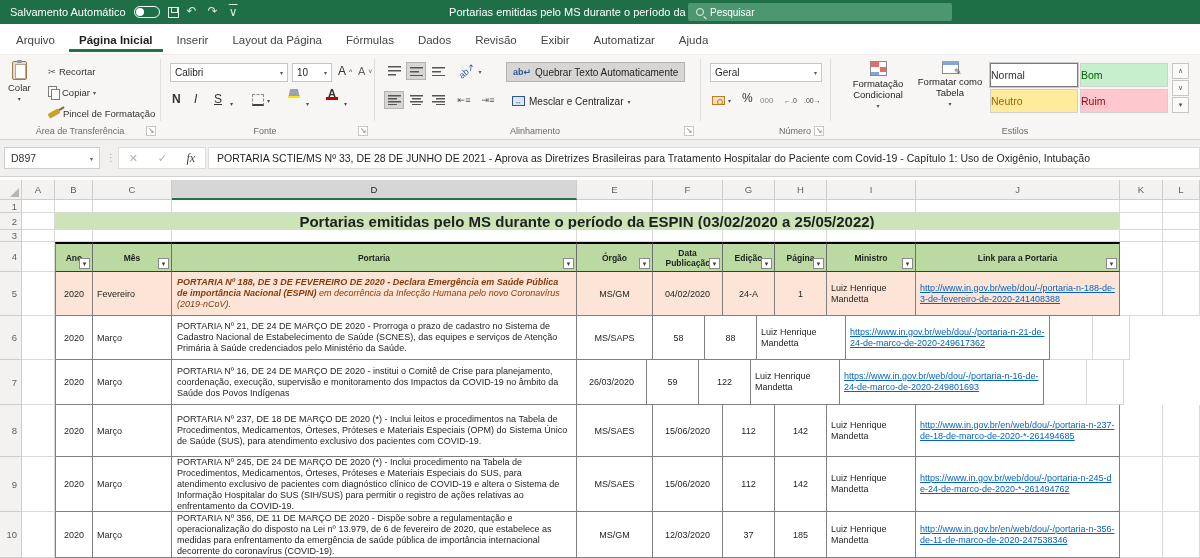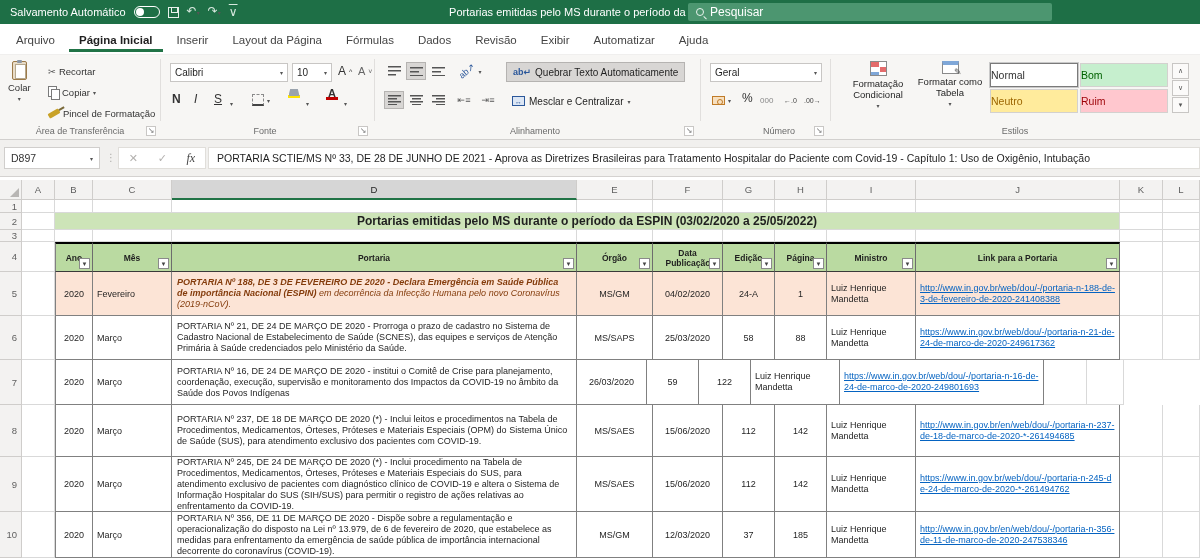--- a/index.html
+++ b/index.html
@@ -15,21 +15,21 @@
   
   .titlebar{position:absolute;top:0;left:0;width:1200px;height:24px;background:var(--green-dark);display:flex;align-items:center;color:#fff;font-size:11px;}
   .tb-left{display:flex;align-items:center;gap:8px;padding-left:10px;}
   .toggle{width:26px;height:12px;border:1px solid #fff;border-radius:7px;position:relative;}
   .toggle .knob{position:absolute;left:1px;top:1px;width:8px;height:8px;border-radius:50%;background:#fff;}
   .tb-ic{color:#d7e8de;font-size:12px;line-height:12px;}
   .floppy{width:11px;height:11px;border:1px solid #e8f1ec;position:relative;}
   .floppy:before{content:"";position:absolute;top:0;left:2px;width:5px;height:4px;border:1px solid #e8f1ec;border-top:none;}
   .tb-title{position:absolute;left:0;right:0;text-align:center;pointer-events:none;}
   .tb-title span{pointer-events:auto;}
-  .searchbox{position:absolute;left:688px;top:3px;width:364px;height:18px;background:var(--search-green);border-radius:2px;display:flex;align-items:center;color:#fff;font-size:12px;padding-left:8px;gap:6px;}
+  .searchbox{position:absolute;left:688px;top:3px;width:264px;height:18px;background:var(--search-green);border-radius:2px;display:flex;align-items:center;color:#fff;font-size:10px;padding-left:8px;gap:6px;}
   .mag{width:8px;height:8px;border:1.4px solid #e9f3ee;border-radius:50%;position:relative;}
   .mag:after{content:"";position:absolute;left:7px;top:7px;width:4px;height:1.4px;background:#e9f3ee;transform:rotate(45deg);transform-origin:0 0;}
 
   
   .tabs{position:absolute;top:24px;left:0;width:1200px;height:31px;background:#fff;display:flex;align-items:center;gap:4px;padding-left:6px;font-size:11.5px;color:#444;border-bottom:1px solid #f0efee;}
   .tab{padding:7px 10px 6px;cursor:default;}
   .tab.active{color:#1f1f1f;font-weight:700;border-bottom:3px solid var(--green-accent);padding-bottom:3px;}
 
   
   .ribbon{position:absolute;top:55px;left:0;width:1200px;height:85px;background:var(--ribbon-bg);border-bottom:1px solid #d2d0ce;font-size:9.5px;color:#333;}
@@ -102,21 +102,21 @@
   .c3{width:79px;flex:none;} .c4{width:405px;flex:none;} .c5{width:76px;flex:none;}
   .c6{width:70px;flex:none;} .c7{width:52px;flex:none;} .c8{width:52px;flex:none;}
   .c9{width:89px;flex:none;} .c10{width:204px;flex:none;} .c11{width:43px;flex:none;} .c12{width:37px;flex:none;}
   .colhdr,.rowhdr{background:#f3f2f1;color:#5f5f5f;justify-content:center;border-right:1px solid #cfcdcb;border-bottom:1px solid #cfcdcb;font-size:9.5px;}
   .rowhdr{justify-content:flex-end;padding-right:4px;}
   .colhdr.selcol{background:#d6d6d6;color:#1f1f1f;border-bottom:2px solid var(--green-accent);}
   .corner{position:relative;}
   .corner:after{content:"";position:absolute;right:2px;bottom:2px;border-left:9px solid transparent;border-bottom:9px solid #b8b6b4;}
   .hrow{height:20px;} .r1{height:13px;} .r2{height:17px;} .r3{height:12px;}
   .r4{height:30px;} .h44{height:44px;} .h45{height:45px;} .h52{height:52px;} .h55{height:55px;} .h46{height:46px;}
-  .banner{background:var(--banner);justify-content:center;font-weight:700;font-size:12px;}
+  .banner{background:var(--banner);justify-content:center;font-weight:700;font-size:15px;}
   .th{background:var(--hdrgreen);font-weight:700;font-size:8.5px;justify-content:center;text-align:center;position:relative;border-right:1px solid #6d6d6d;border-bottom:1px solid #3a3a3a;line-height:10px;}
   .thick-top{border-top:2px solid #000;}
   .flt{position:absolute;right:2px;bottom:2px;width:11px;height:11px;background:#fff;border:1px solid #8a8a8a;font-size:6px;line-height:10px;color:#444;text-align:center;}
   .tcell{border-right:1px solid var(--tbord);border-bottom:1px solid var(--tbord);}
   .tc-c{justify-content:center;text-align:center;}
   .tc-l{padding-left:4px;}
   .ptxt{padding:2px 5px;line-height:11px;}
   .ptxt .b{font-weight:700;}
   .hl .tcell{background:var(--peach);}
   .hl .ptxt{color:#843C0C;font-style:italic;}
@@ -281,21 +281,21 @@
       </div>
     <div class="smallbtn" style="left:760px;top:37px;">
         <span class="zeros">000</span>
       </div>
     <div class="smallbtn" style="left:784px;top:37px;">
         <span class="decb">←.0</span>
       </div>
     <div class="smallbtn" style="left:804px;top:37px;">
         <span class="decb">.00→</span>
       </div>
-    <div class="glabel" style="left:744px;width:70px;">Número</div>
+    <div class="glabel" style="left:760px;width:70px;">Número</div>
     <div class="launch" style="left:814px;">↘</div>
     <div class="gdiv" style="left:830px;"></div>
 
     <div class="rbtn" style="left:916px;top:6px;width:68px;">
       <span class="ftic"></span>
       <span class="twoline">Formatar como Tabela</span>
       <span class="dd">▾</span>
     </div>
     <div class="rbtn" style="left:845px;top:6px;width:66px;">
       <span class="cfic"></span>
@@ -451,21 +451,20 @@
 
     <div class="srow h44">
       <div class="cell rowhdr c0">6</div>
       <div class="cell c1"></div>
       <div class="cell tcell tc-c edge-l c2">2020</div>
       <div class="cell tcell tc-l c3">Março</div>
       <div class="cell tcell c4">
           <div class="ptxt"><span>PORTARIA Nº 21, DE 24 DE MARÇO DE 2020 - Prorroga o prazo de cadastro no Sistema de Cadastro Nacional de Estabelecimento de Saúde (SCNES), das equipes e serviços de Atenção Primária à Saúde credenciados pelo Ministério da Saúde.</span></div>
         </div>
       <div class="cell tcell tc-c c5">MS/SAPS</div>
-      <div class="cell tcell tc-c c6">25/03/2020</div>
       <div class="cell tcell tc-c c7">58</div>
       <div class="cell tcell tc-c c8">88</div>
       <div class="cell tcell tc-l mincell c9">Luiz Henrique Mandetta</div>
       <div class="cell tcell c10">
           <span class="lnk">https://www.in.gov.br/web/dou/-/portaria-n-21-de-24-de-marco-de-2020-249617362</span>
         </div>
       <div class="cell c11"></div>
         <div class="cell c12"></div>
     </div>
 

